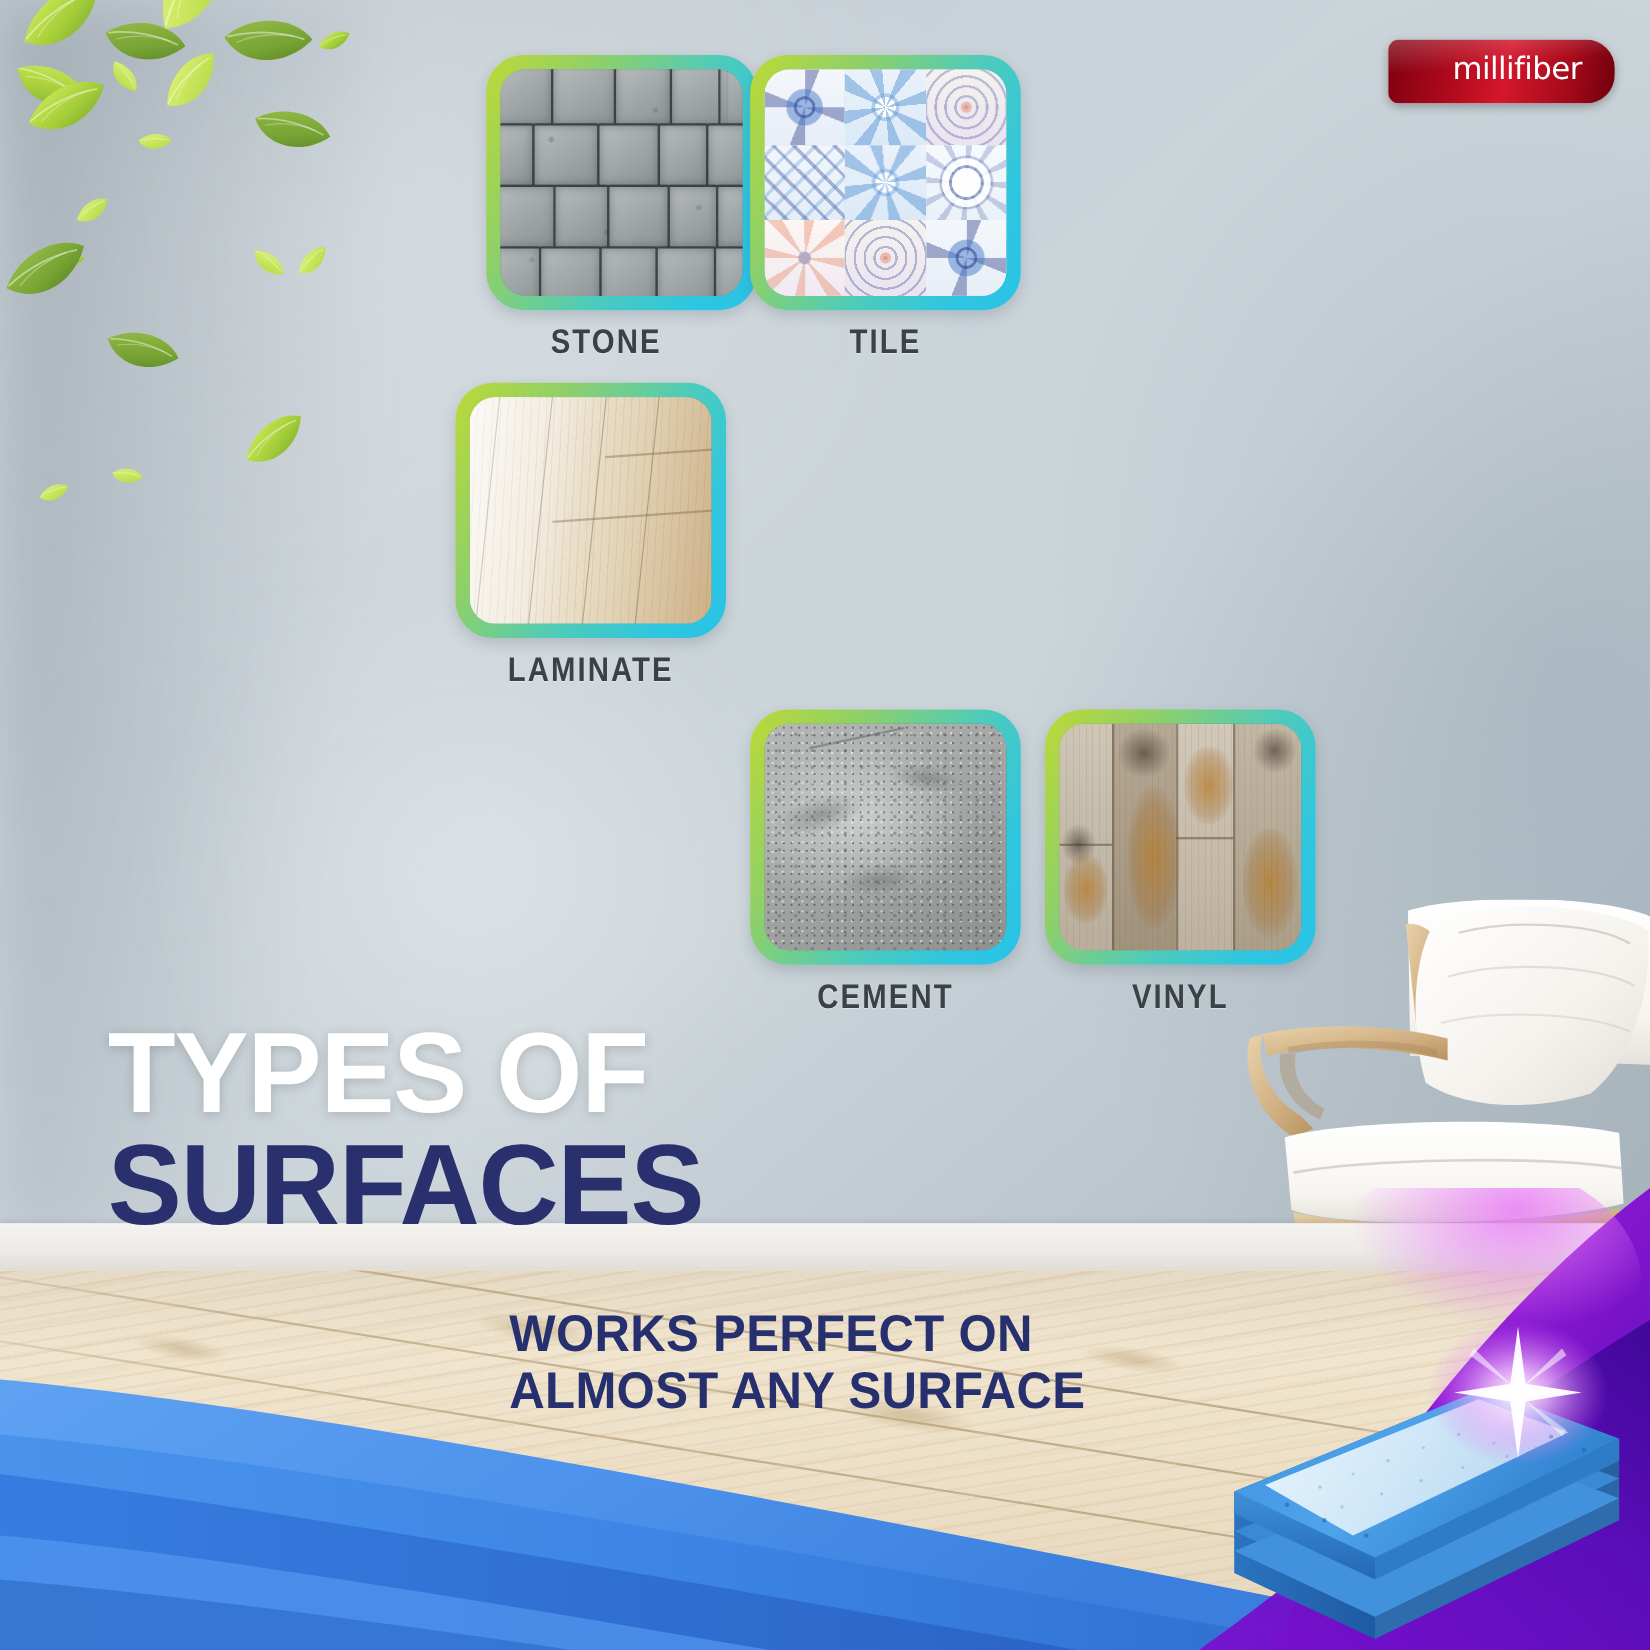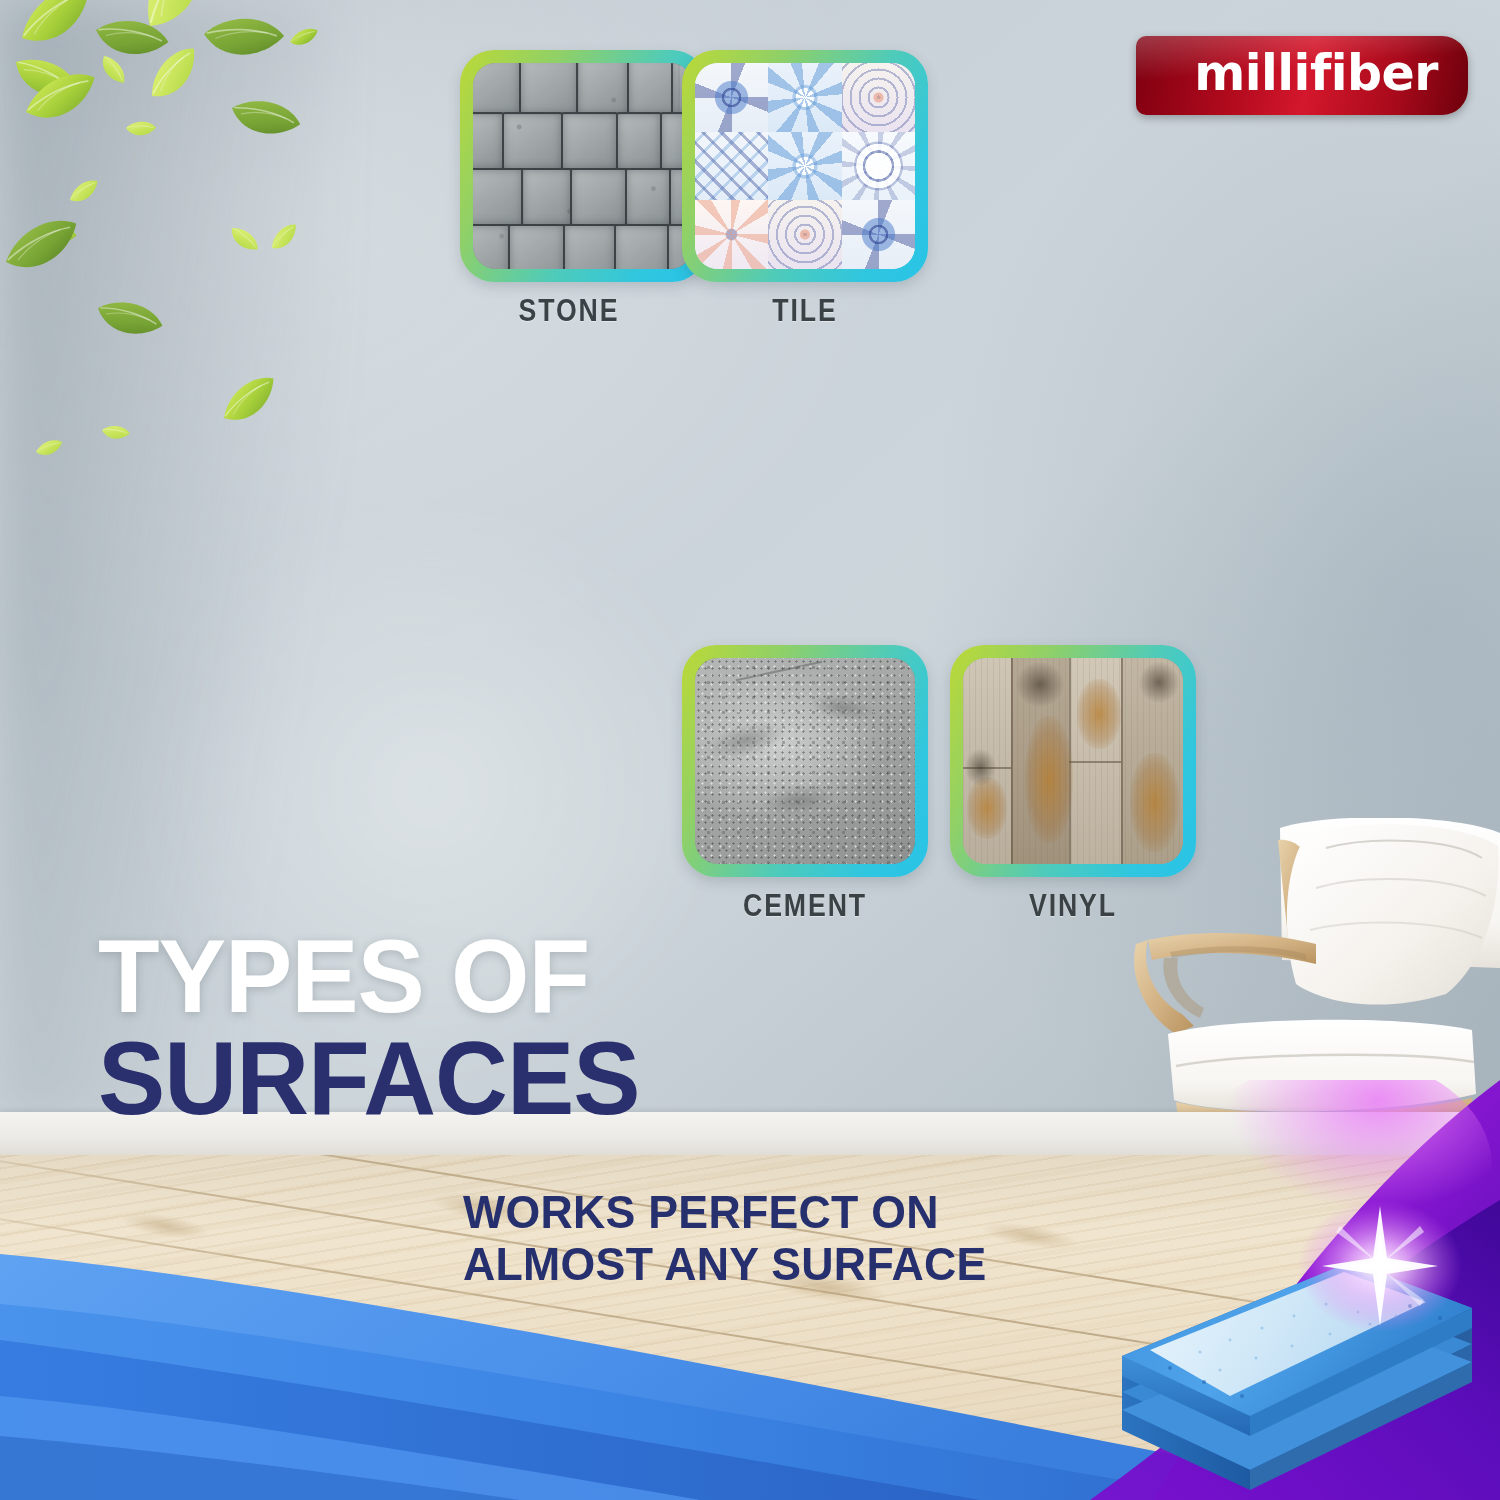--- a/index.html
+++ b/index.html
@@ -66,21 +66,21 @@
   .logo {
     position:absolute; right:32px; top:36px;
     padding:13px 30px 17px 30px;
     border-radius:10px 26px 26px 10px;
     background:
       linear-gradient(175deg, rgba(255,255,255,0.22) 0%, rgba(255,255,255,0) 42%),
       linear-gradient(100deg, #7e0010 0%, #b10a1d 30%, #d4172c 52%, #a80a1b 78%, #6e000c 100%);
     box-shadow:0 3px 9px rgba(0,0,0,0.28);
   }
   .logo-text {
-    color:#fff; font-size:49px; font-weight:700; letter-spacing:-0.5px;
+    color:#fff; font-size:28px; font-weight:400; letter-spacing:-0.5px;
     line-height:1; font-family:"DejaVu Sans", sans-serif;
     display:block;
     margin-left:28px;
   }
 
   
   .grid { position:absolute; left:0; top:0; width:1500px; height:930px; }
   .cell { position:absolute; width:246px; }
   .swatch {
     position:relative; width:246px; height:232px;
@@ -377,21 +377,21 @@
         </g>
     </svg>
   </div>
 
   <div class="logo">
     <span class="logo-text">millifiber</span>
   </div>
 
   <div class="grid">
 
-    <div class="cell" style="left:432px; top:50px;padding-left:28px;">
+    <div class="cell" style="left:414px; top:50px;padding-left:28px;">
       <div class="swatch">
         <div class="swatch-inner">
           <div class="tex tex-stone">
             <div class="brick" style="left:-4%; top:-4%; width:26%; height:29%;"></div>
             <div class="brick" style="left:21%; top:-4%; width:27%; height:29%;"></div>
             <div class="brick" style="left:47%; top:-4%; width:24%; height:29%;"></div>
             <div class="brick" style="left:70%; top:-4%; width:24%; height:29%;"></div>
             <div class="brick" style="left:90%; top:-4%; width:18%; height:29%;"></div>
             <div class="brick" style="left:-4%; top:24%; width:18%; height:28%;"></div>
             <div class="brick" style="left:13%; top:24%; width:28%; height:28%;"></div>
@@ -428,20 +428,37 @@
             <div class="tile-q motif-f" style="left:0;    top:66.6%;"></div>
             <div class="tile-q motif-c" style="left:33.3%;top:66.6%;"></div>
             <div class="tile-q motif-a" style="left:66.6%;top:66.6%;"></div>
           </div>
         </div>
       </div>
       <div class="cap">TILE</div>
     </div>
 
 
+    <div class="cell" style="left:414px; top:348px;">
+      <div class="swatch">
+        <div class="swatch-inner">
+          <div class="tex tex-laminate">
+            <div class="lam-plank" style="left:14%;  transform:rotate(6deg);"></div>
+            <div class="lam-plank" style="left:36%;  transform:rotate(6deg);"></div>
+            <div class="lam-plank" style="left:58%;  transform:rotate(6deg);"></div>
+            <div class="lam-plank" style="left:80%;  transform:rotate(6deg);"></div>
+            <div style="position:absolute; left:34%; top:52%; width:70%; height:1.5px; background:rgba(120,96,62,0.4); transform:rotate(-4deg);"></div>
+            <div style="position:absolute; left:56%; top:24%; width:60%; height:1.5px; background:rgba(120,96,62,0.4); transform:rotate(-4deg);"></div>
+            <div class="wood-grain-fine"></div>
+            <div style="position:absolute; inset:0; background:linear-gradient(100deg, rgba(255,255,255,0.5) 0%, rgba(255,255,255,0) 45%);"></div>
+          </div>
+        </div>
+      </div>
+      <div class="cap">LAMINATE</div>
+    </div>
 
 
 
     <div class="cell" style="left:682px; top:645px;">
       <div class="swatch">
         <div class="swatch-inner">
           <div class="tex tex-cement">
             <div class="cem-speck"></div>
             <div class="cem-blot" style="left:4%;  top:32%; width:38%; height:16%; transform:rotate(-14deg);"></div>
             <div class="cem-blot" style="left:52%; top:18%; width:30%; height:12%; transform:rotate(8deg);"></div>

